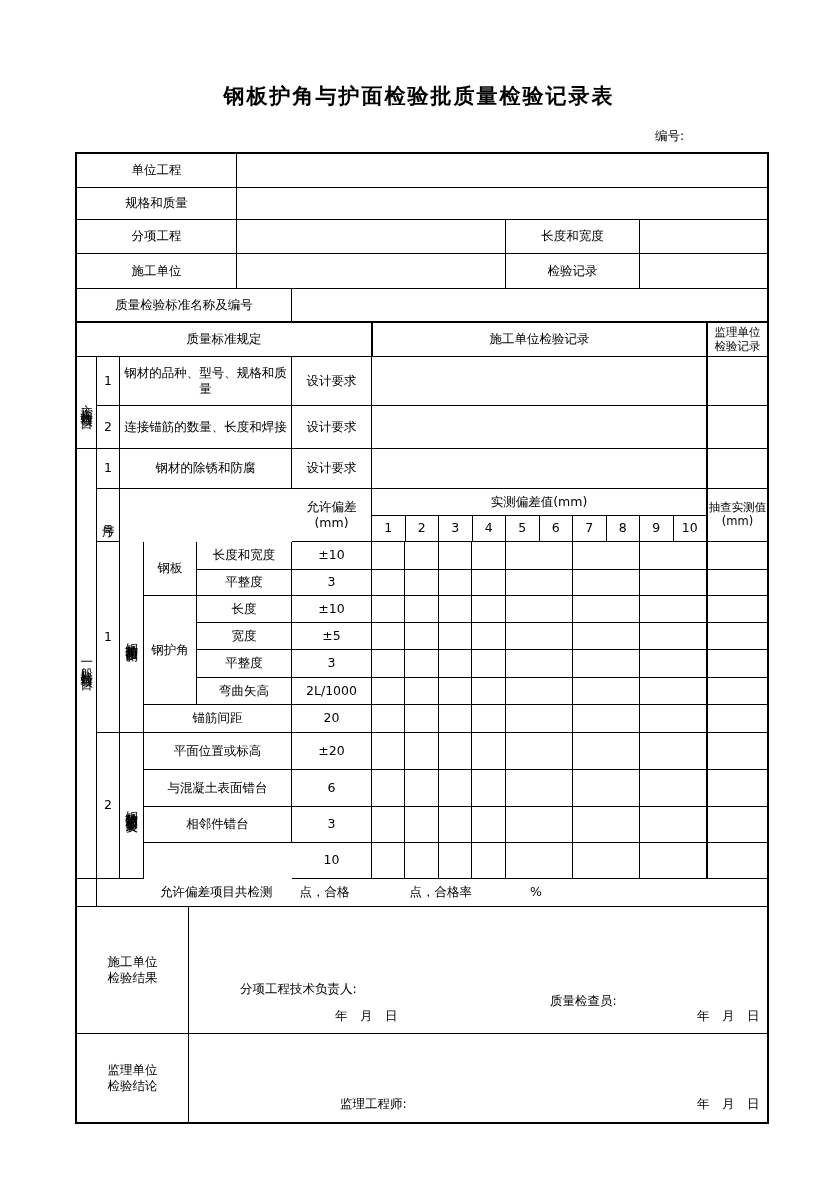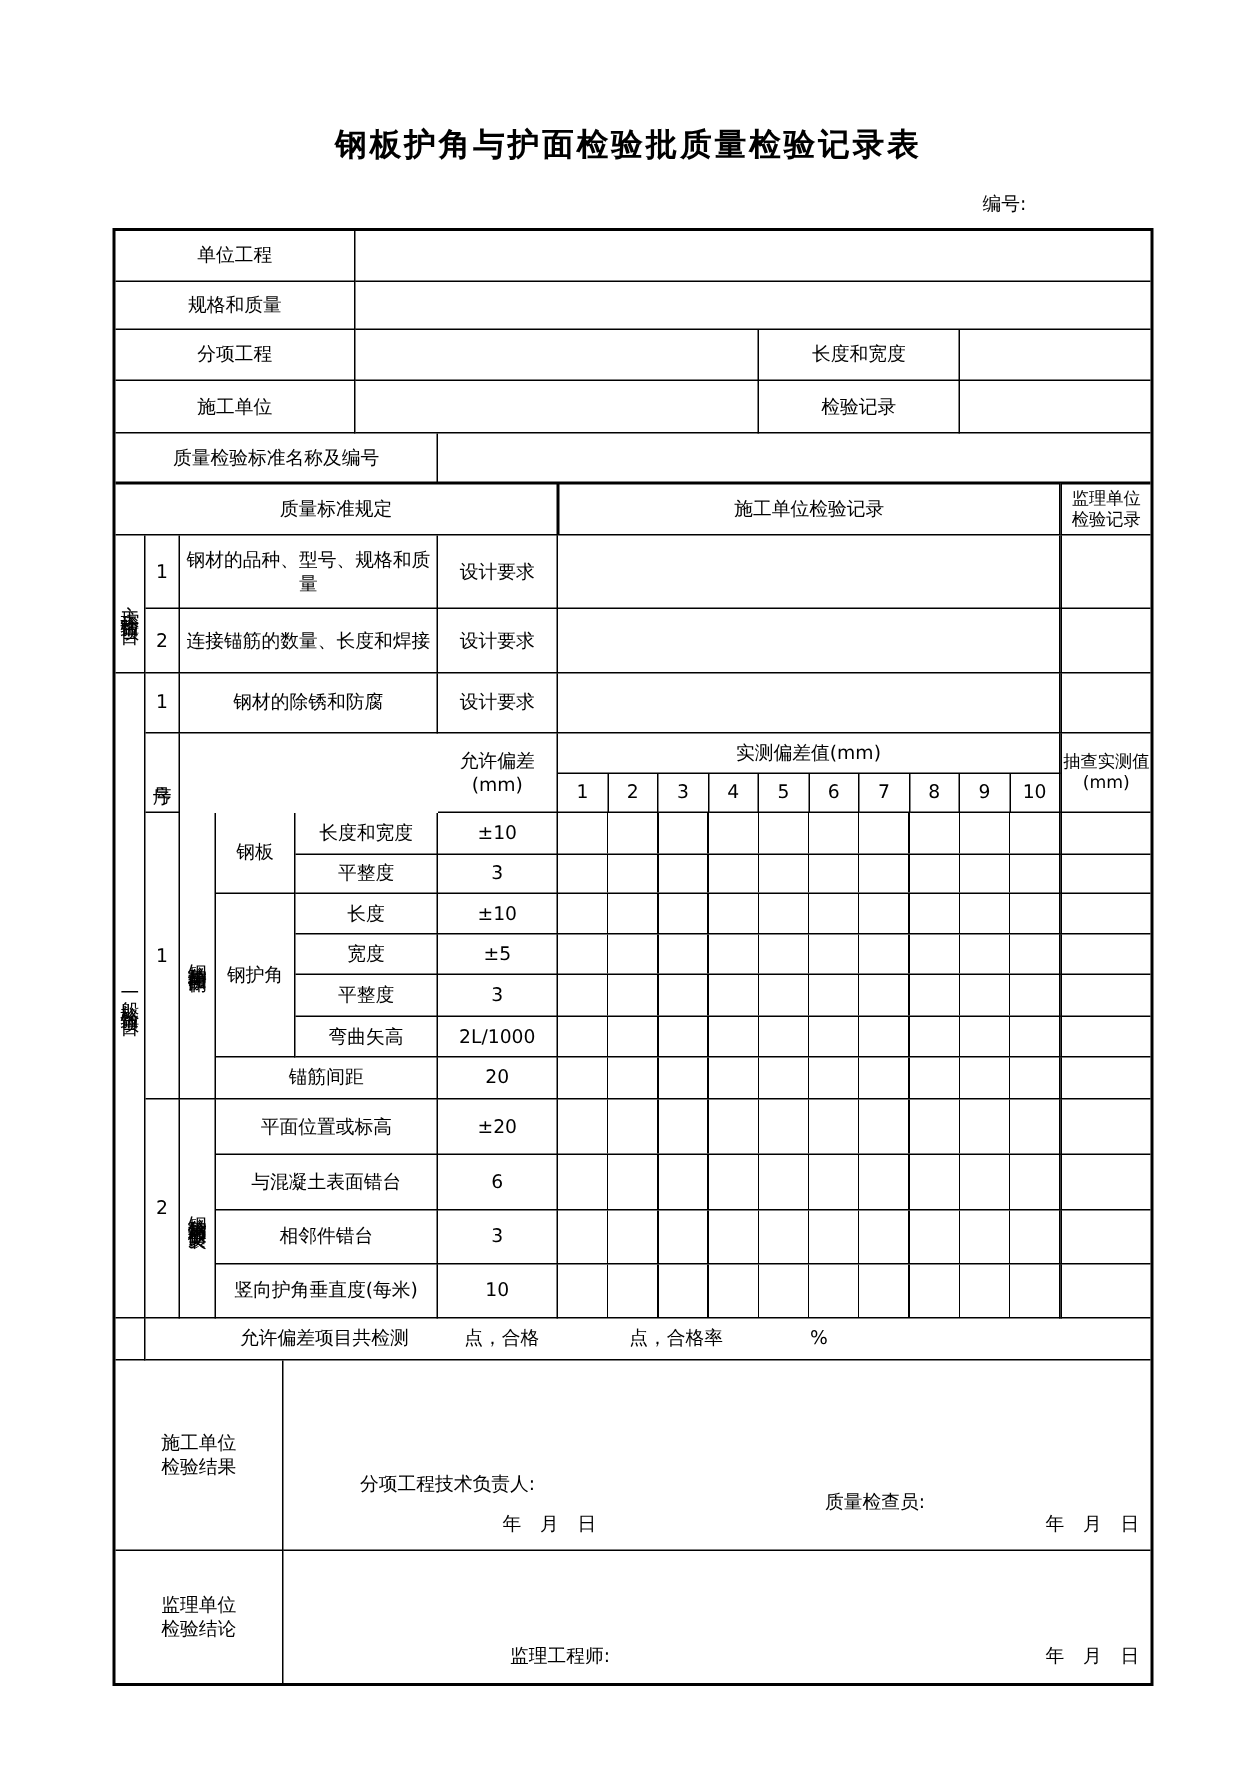--- a/index.html
+++ b/index.html
@@ -21,21 +21,21 @@
   .tl { border-left:1px solid #000; }
   .tt { border-top:1px solid #000; }
   .vt { writing-mode:vertical-lr; text-orientation:upright; letter-spacing:3px; }
   .vt2 { writing-mode:vertical-lr; text-orientation:upright; letter-spacing:1px; }
   .ml { white-space:pre-line; }
   .sm { font-size:11.5px; line-height:1.2; padding:1px 0; }
   .mc { background-image:repeating-linear-gradient(to right, transparent 0, transparent 32.5px, #000 32.5px, #000 33.5px); }
   .rel { position:relative; display:block; }
   .abs { position:absolute; white-space:nowrap; }
   .sumrow { justify-content:flex-start; padding-left:63px; }
-  .sumrow .g1 { margin-left:37px; } .sumrow .g2 { margin-left:60px; } .sumrow .g3 { margin-left:58px; }
+  .sumrow .g1 { margin-left:27px; } .sumrow .g2 { margin-left:60px; } .sumrow .g3 { margin-left:58px; }
 </style>
 </head>
 <body>
 
 <div class="page">
   <div class="title">钢板护角与护面检验批质量检验记录表</div>
   <div class="numlabel">编号:</div>
 
   <div class="form-table">
 
@@ -151,21 +151,20 @@
     <div class="c" style="grid-area:20/4/21/8">与混凝土表面错台</div>
     <div class="c" style="grid-area:20/8/21/9">6</div>
     <div class="c mc" style="grid-area:20/9/21/19"></div>
     <div class="c nr tl" style="grid-area:20/19/21/20"></div>
 
     <div class="c" style="grid-area:21/4/22/8">相邻件错台</div>
     <div class="c" style="grid-area:21/8/22/9">3</div>
     <div class="c mc" style="grid-area:21/9/22/19"></div>
     <div class="c nr tl" style="grid-area:21/19/22/20"></div>
 
-    <div class="c" style="grid-area:22/4/23/8">竖向护角垂直度(每米)</div>
     <div class="c" style="grid-area:22/8/23/9">10</div>
     <div class="c mc" style="grid-area:22/9/23/19"></div>
     <div class="c nr tl" style="grid-area:22/19/23/20"></div>
 
     <div class="c" style="grid-area:23/1/24/2"></div>
     <div class="c nr sumrow" style="grid-area:23/2/24/20">
       <span>允许偏差项目共检测</span>
       <span class="g1">点，合格</span>
       <span class="g2">点，合格率</span>
       <span class="g3">%</span>

